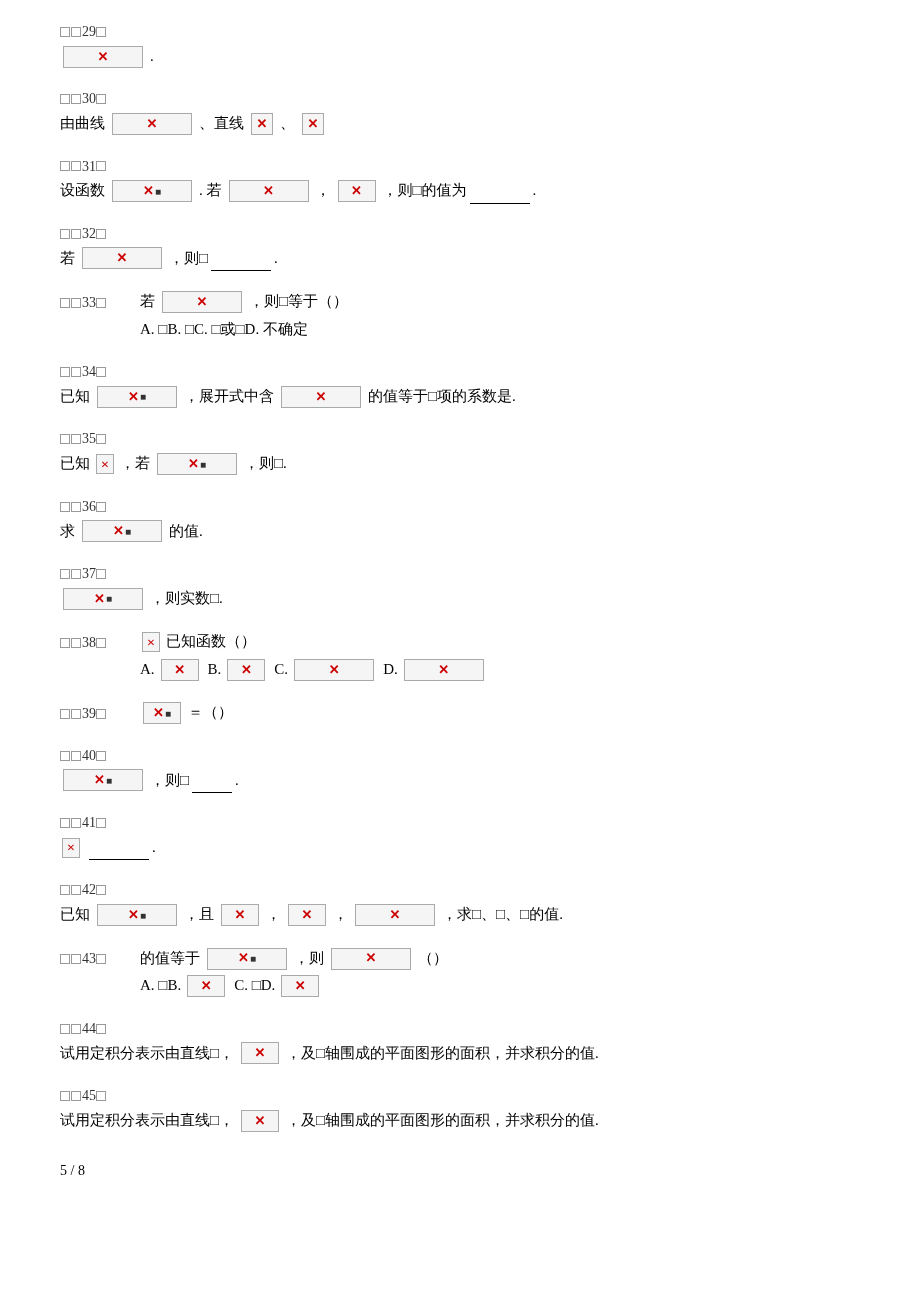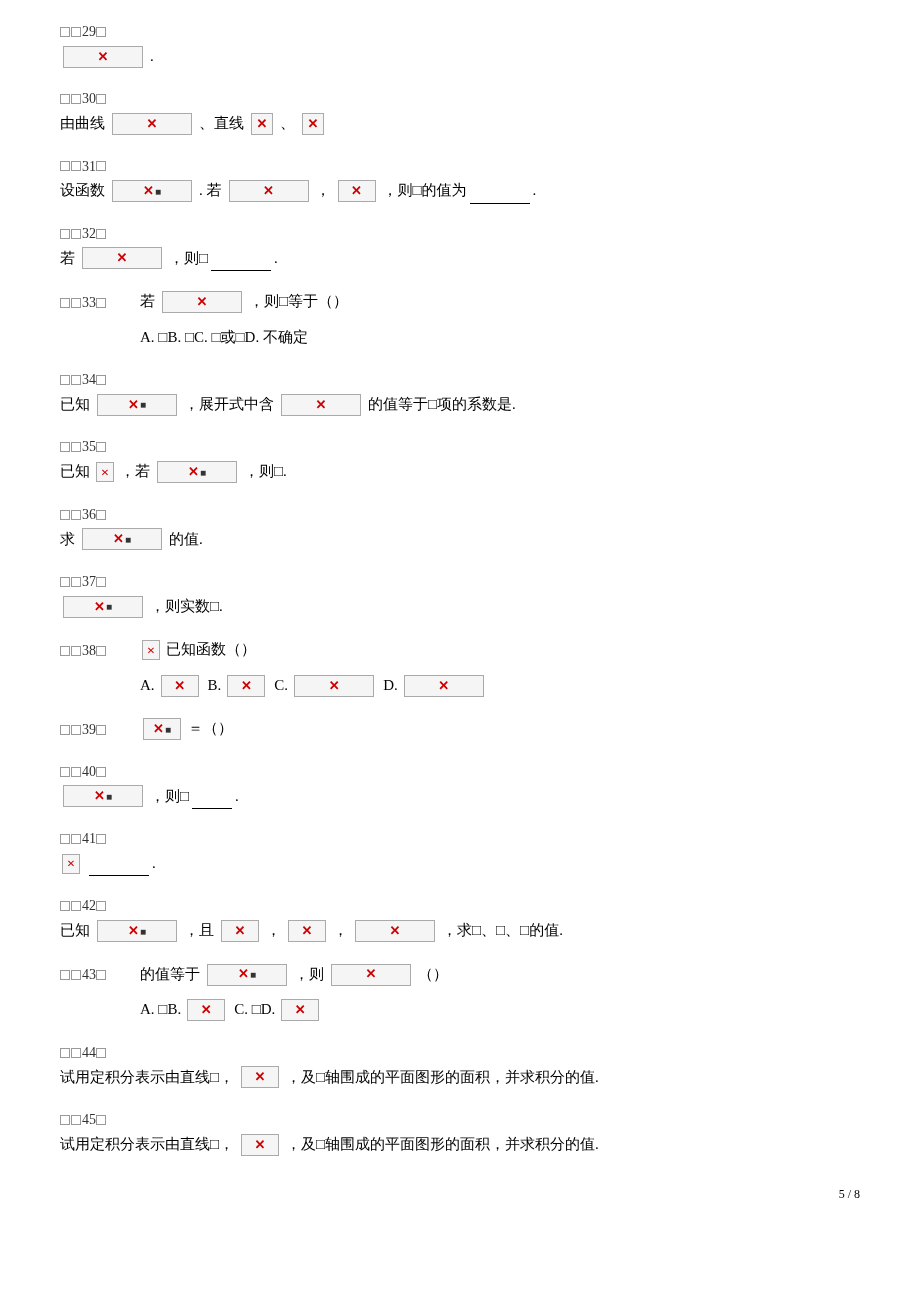--- a/index.html
+++ b/index.html
@@ -92,35 +92,35 @@
       border-bottom: 1px solid #000;
       width: 40px;
       margin: 0 3px;
       vertical-align: bottom;
     }
     .answer-options {
       display: flex;
       align-items: center;
       flex-wrap: wrap;
       gap: 6px;
-      margin-top: 10px;
+      margin-top: 2px;
       padding-left: 80px;
     }
     .answer-options .opt {
       display: flex;
       align-items: center;
       gap: 3px;
     }
     .text-seg {
       white-space: nowrap;
     }
     .footer {
-      text-align: right;
+      text-align: left;
       margin-top: 30px;
-      font-size: 12px;
+      font-size: 14px;
     }
     
     .form-sm {
       display: inline-flex;
       align-items: center;
       justify-content: center;
       border: 1px solid #aaa;
       background: #f5f5f5;
       min-width: 18px;
       height: 20px;

